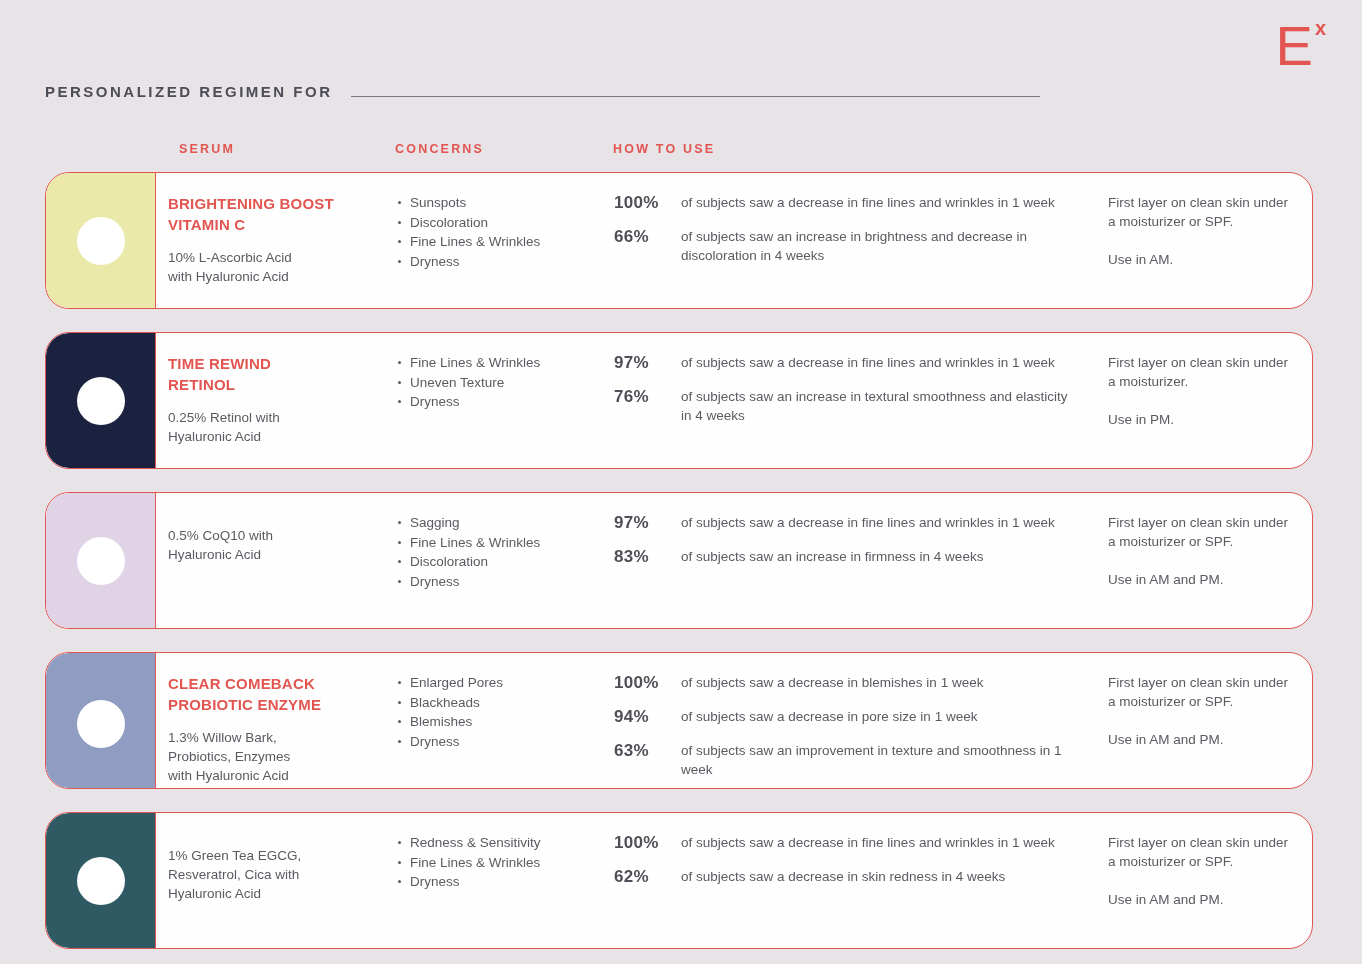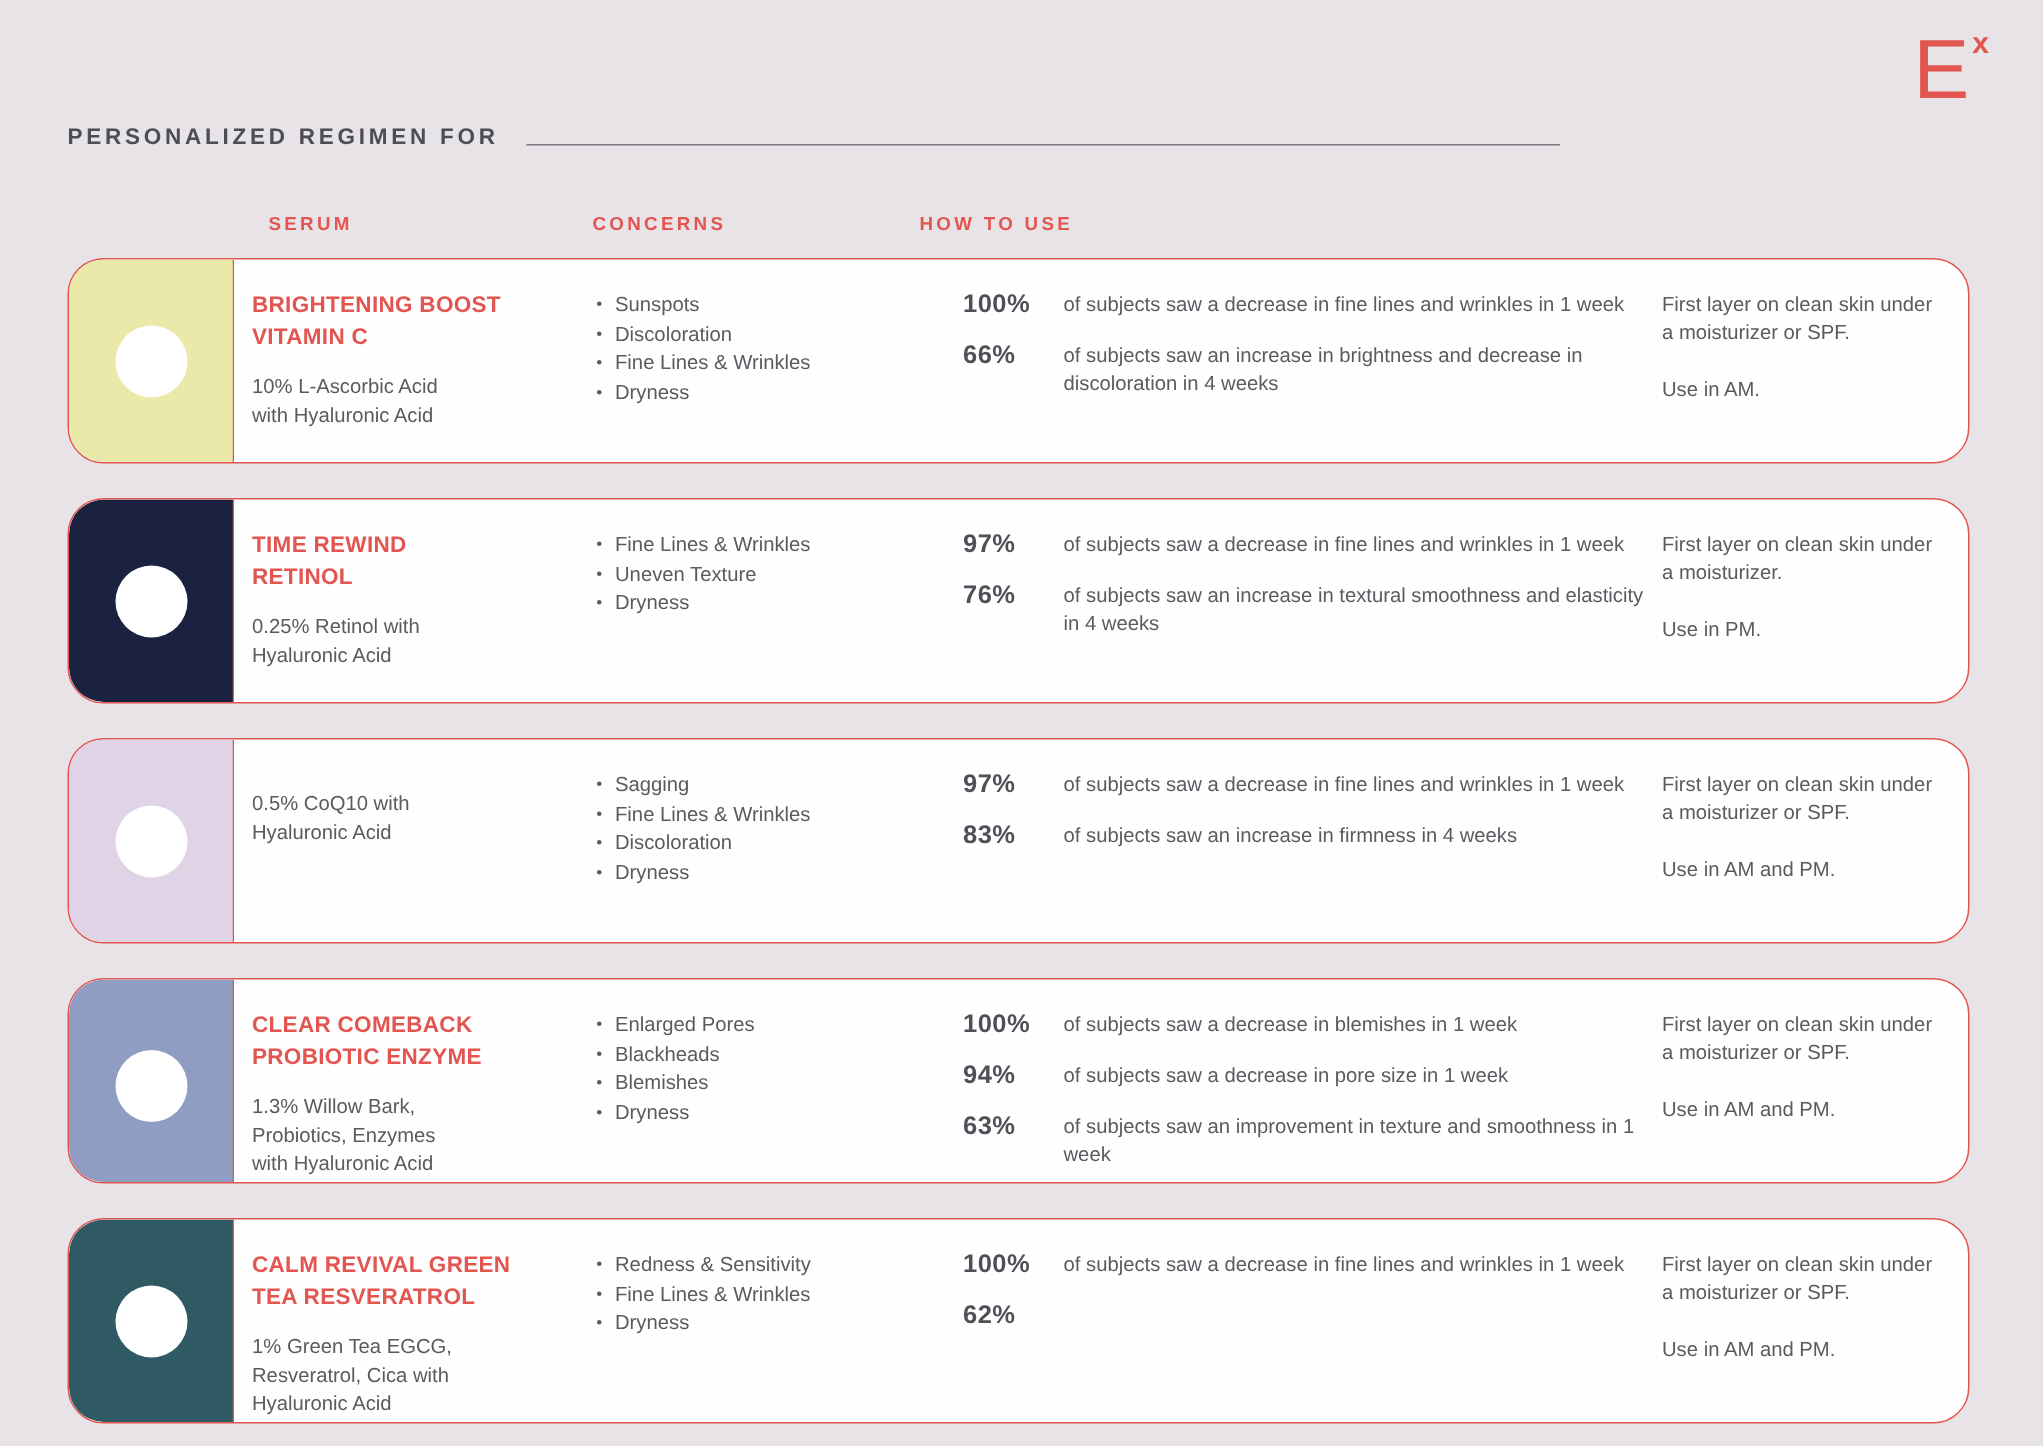--- a/index.html
+++ b/index.html
@@ -78,21 +78,21 @@
   .col{padding-top:20px;}
 
   .serum-col{padding-left:12px;padding-right:20px;}
   .pname{color:var(--accent);font-size:15px;font-weight:700;letter-spacing:0.2px;line-height:21px;}
   .pingred{margin-top:13px;font-size:13.5px;line-height:19px;color:var(--text);}
 
   .concerns-list{list-style:none;padding-right:16px;}
   .concern{display:flex;font-size:13.5px;line-height:19.5px;color:var(--text);}
   .bullet{width:3px;height:3px;border-radius:50%;background:var(--text);margin:8px 9px 0 2px;flex:0 0 3px;}
 
-  .results-list{padding-right:27px;margin-left:28px;}
+  .results-list{padding-right:27px;}
   .result{display:grid;grid-template-columns:67px 400px;margin-bottom:15px;}
   .pct{font-size:17px;font-weight:700;color:var(--pct);line-height:19px;letter-spacing:0.3px;}
   .rtext{font-size:13.5px;line-height:19px;color:var(--text);}
 
   .howto{padding-right:18px;}
   .howto-line{font-size:13.5px;line-height:19px;color:var(--text);margin-bottom:19px;}
 </style>
 </head>
 <body>
 
@@ -302,24 +302,20 @@
           <p class="howto-line">First layer on clean skin under a moisturizer or SPF.</p>
           <p class="howto-line">Use in AM and PM.</p>
         </div>
   </section>
 
   <section class="card grid-cols">
     <div class="swatch" style="background: rgb(47, 90, 99);">
       <div class="circle"></div>
     </div>
     <div class="col serum-col">
-      <h3 class="pname">
-            <div>CALM REVIVAL GREEN</div>
-            <div>TEA RESVERATROL</div>
-          </h3>
       <div class="pingred">
             <div>1% Green Tea EGCG,</div>
             <div>Resveratrol, Cica with</div>
             <div>Hyaluronic Acid</div>
           </div>
     </div>
     <ul class="col concerns-list">
           <li class="concern">
             <span class="bullet"></span>
             <span>Redness &amp; Sensitivity</span>
@@ -333,20 +329,21 @@
             <span>Dryness</span>
           </li>
         </ul>
     <div class="col results-list">
           <div class="result">
             <span class="pct">100%</span>
             <span class="rtext">of subjects saw a decrease in fine lines and wrinkles in 1 week</span>
           </div>
           <div class="result">
             <span class="pct">62%</span>
+            <span class="rtext">of subjects saw a decrease in skin redness in 4 weeks</span>
           </div>
         </div>
     <div class="col howto">
           <p class="howto-line">First layer on clean skin under a moisturizer or SPF.</p>
           <p class="howto-line">Use in AM and PM.</p>
         </div>
   </section>
 </div>
 </div>
 

